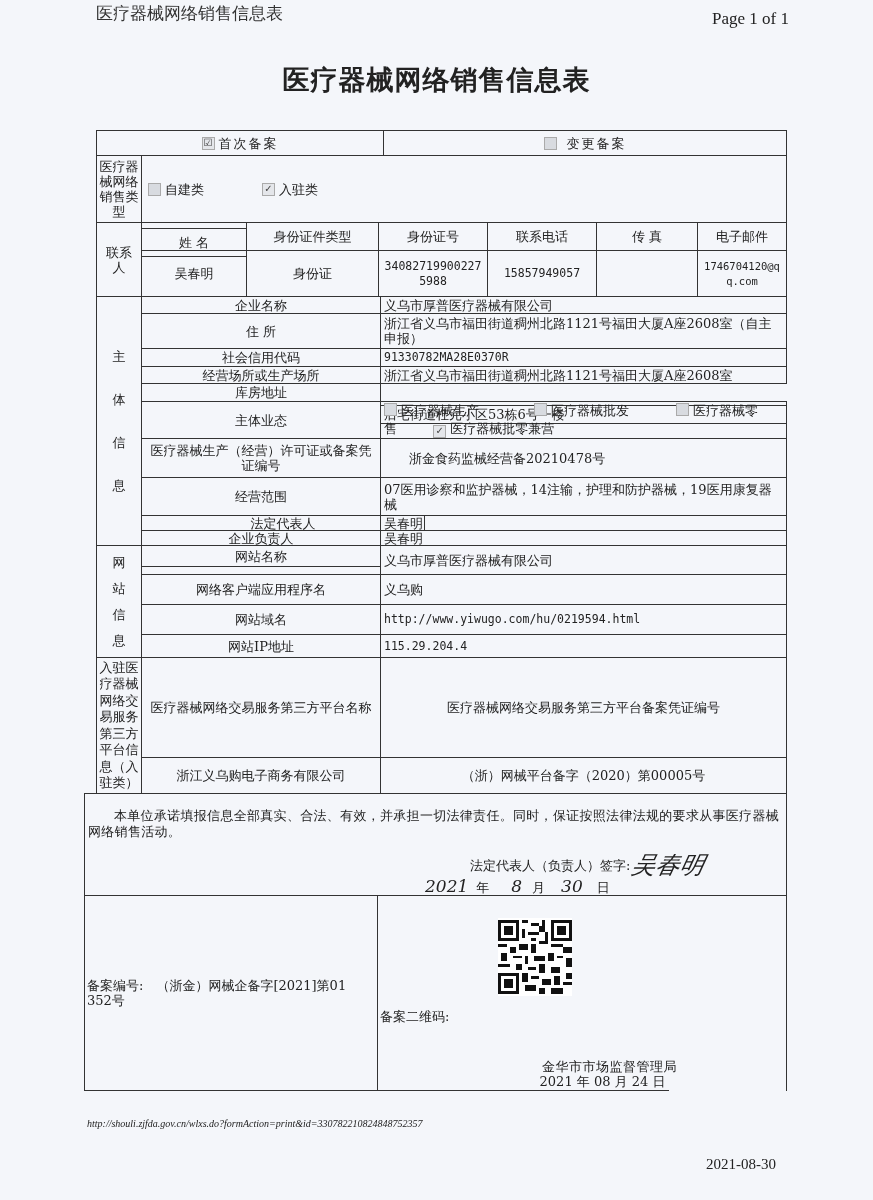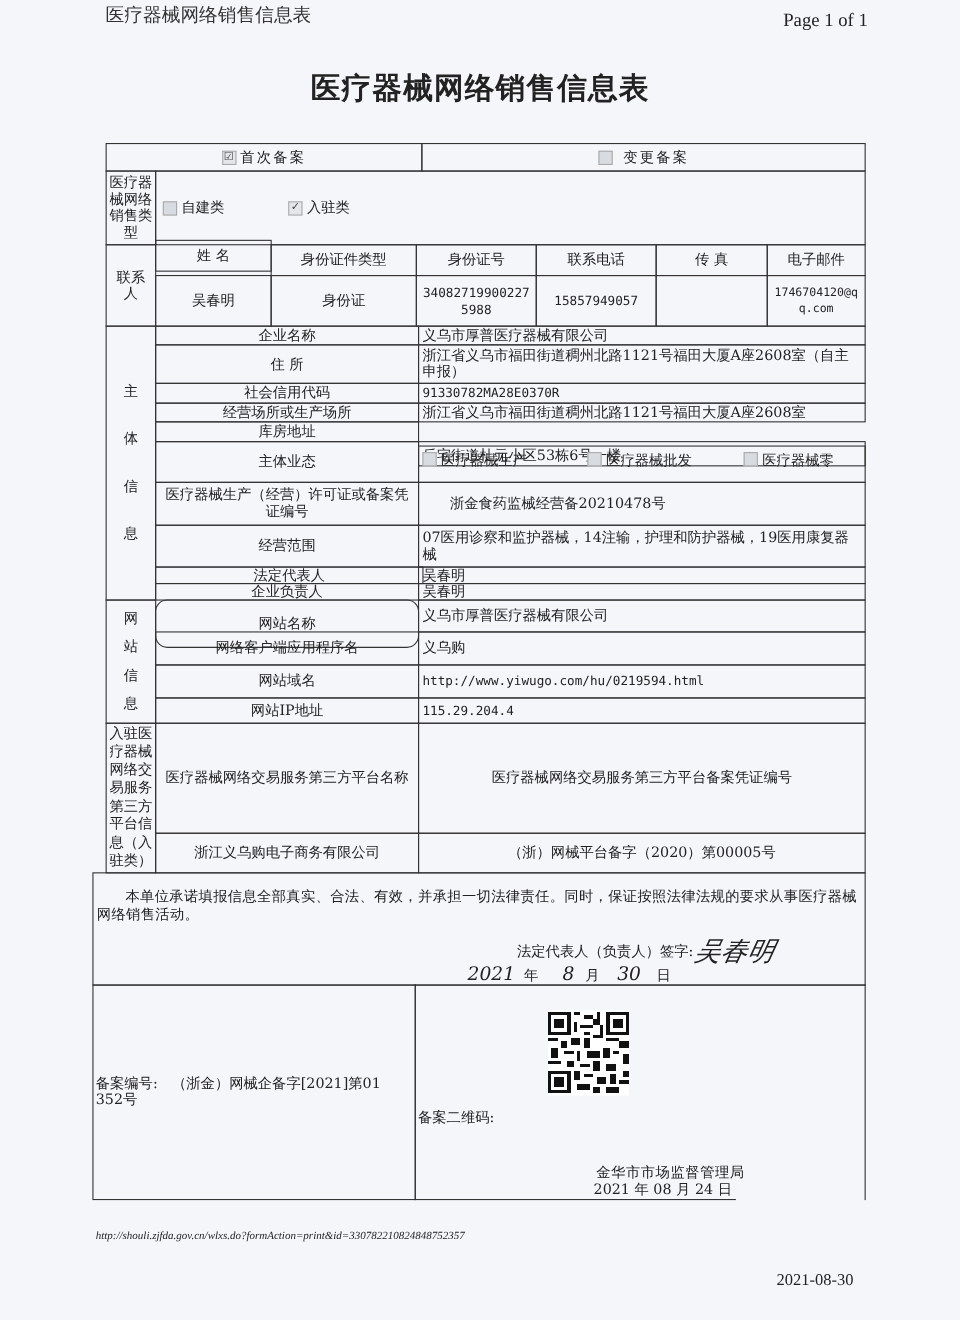--- a/index.html
+++ b/index.html
@@ -60,21 +60,21 @@
   <span>型</span>
 </div>
 <div class="cell l" style="left:141px;top:155px;width:646px;height:68px;padding-left:6px;">
   <span class="cb"></span>
   <span style="margin-right:58px;">自建类</span>
   <span class="cb checked">✓</span>
   <span>入驻类</span>
 </div>
 
 <div class="cell vlabel" style="left:96px;top:222px;width:46px;height:75px;">联系人</div>
-<div class="cell c" style="left:141px;top:218px;width:106px;height:29px;">姓 名</div>
+<div class="cell c" style="left:141px;top:228px;width:106px;height:29px;">姓 名</div>
 <div class="cell c" style="left:246px;top:222px;width:133px;height:29px;">身份证件类型</div>
 <div class="cell c" style="left:378px;top:222px;width:110px;height:29px;">身份证号</div>
 <div class="cell c" style="left:487px;top:222px;width:110px;height:29px;">联系电话</div>
 <div class="cell c" style="left:596px;top:222px;width:102px;height:29px;">传 真</div>
 <div class="cell c" style="left:697px;top:222px;width:90px;height:29px;">电子邮件</div>
 
 <div class="cell c" style="left:141px;top:250px;width:106px;height:47px;">吴春明</div>
 <div class="cell c" style="left:246px;top:250px;width:133px;height:47px;">身份证</div>
 <div class="cell c mono" style="left:378px;top:250px;width:110px;height:47px;flex-direction:column;justify-content:center;padding:0 1px;">
   <span>34082719900227</span>
@@ -113,41 +113,45 @@
 <div class="cell l" style="left:380px;top:401px;width:407px;height:38px;flex-wrap:wrap;align-content:center;line-height:18px;">
   <span style="width:150px;display:inline-block;">
     <span class="cb"></span><span>医疗器械生产</span>
   </span>
   <span style="width:142px;display:inline-block;">
     <span class="cb"></span><span>医疗器械批发</span>
   </span>
   <span style="display:inline-block;">
     <span class="cb"></span><span>医疗器械零</span>
   </span>
+  <span style="width:100%;display:block;">
+    <span style="margin-right:32px;">售</span>
+    <span class="cb checked">✓</span><span>医疗器械批零兼营</span>
+  </span>
 </div>
 
 <div class="cell c" style="left:141px;top:438px;width:240px;height:40px;">医疗器械生产（经营）许可证或备案凭证编号</div>
 <div class="cell l" style="left:380px;top:438px;width:407px;height:40px;padding-left:28px;">浙金食药监械经营备20210478号</div>
 
 <div class="cell c" style="left:141px;top:477px;width:240px;height:39px;">经营范围</div>
 <div class="cell l" style="left:380px;top:477px;width:407px;height:39px;">07医用诊察和监护器械，14注输，护理和防护器械，19医用康复器械</div>
 
-<div class="cell c" style="left:141px;top:515px;width:244px;height:16px;">法定代表人</div>
+<div class="cell c" style="left:141px;top:515px;width:284px;height:16px;font-family:Liberation Serif, serif;">法定代表人</div>
 <div class="cell l" style="left:380px;top:515px;width:407px;height:16px;">吴春明</div>
 
 <div class="cell c" style="left:141px;top:530px;width:240px;height:16px;">企业负责人</div>
 <div class="cell l" style="left:380px;top:530px;width:407px;height:16px;">吴春明</div>
 
 <div class="cell vlabel" style="left:96px;top:545px;width:46px;height:113px;flex-direction:column;justify-content:space-around;padding:3px 0;">
   <span>网</span>
   <span>站</span>
   <span>信</span>
   <span>息</span>
 </div>
-<div class="cell c" style="left:141px;top:545px;width:240px;height:44px;border-radius:11px;">网站名称</div>
+<div class="cell c" style="left:141px;top:545px;width:240px;height:22px;">网站名称</div>
 <div class="cell l" style="left:380px;top:545px;width:407px;height:30px;">义乌市厚普医疗器械有限公司</div>
 <div class="cell c" style="left:141px;top:574px;width:240px;height:31px;">网络客户端应用程序名</div>
 <div class="cell l" style="left:380px;top:574px;width:407px;height:31px;">义乌购</div>
 <div class="cell c" style="left:141px;top:604px;width:240px;height:31px;">网站域名</div>
 <div class="cell l mono" style="left:380px;top:604px;width:407px;height:31px;">http://www.yiwugo.com/hu/0219594.html</div>
 <div class="cell c" style="left:141px;top:634px;width:240px;height:24px;">网站IP地址</div>
 <div class="cell l mono" style="left:380px;top:634px;width:407px;height:24px;">115.29.204.4</div>
 
 <div class="cell vlabel" style="left:96px;top:657px;width:46px;height:137px;flex-direction:column;padding:0;line-height:16.5px;">
   <span>入驻医</span>

